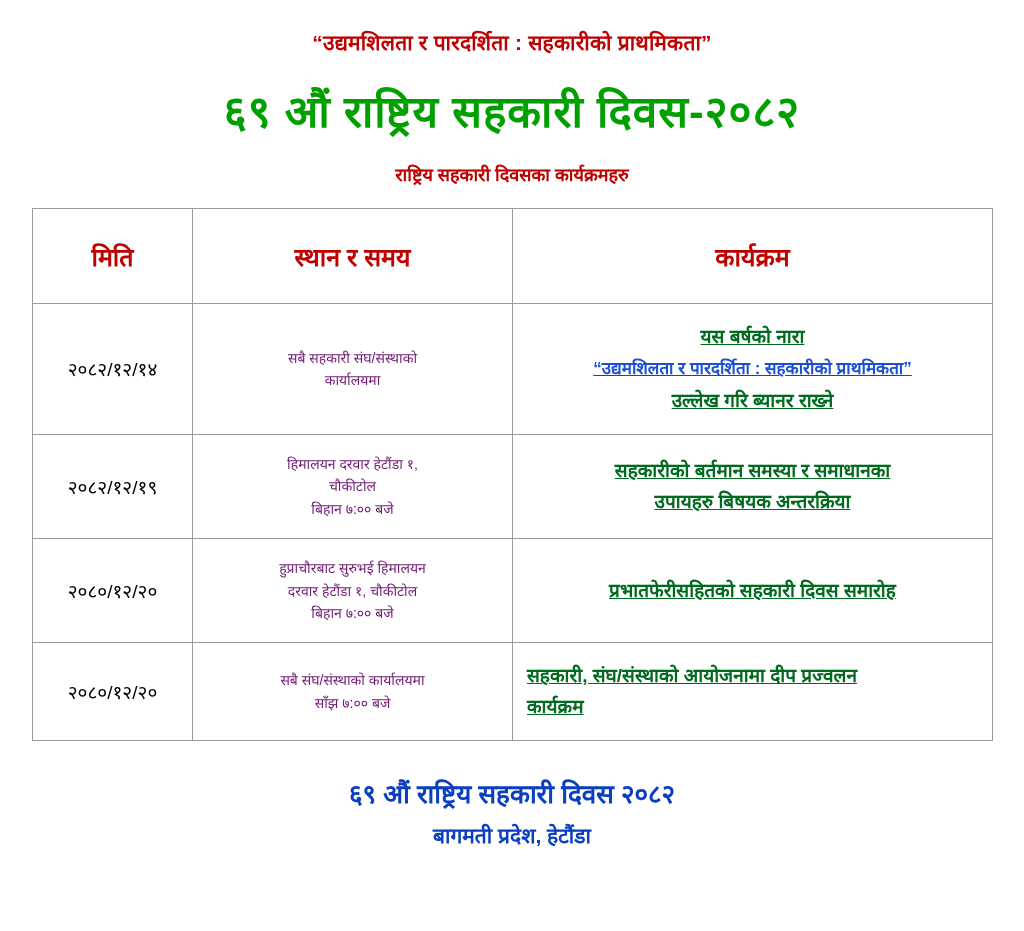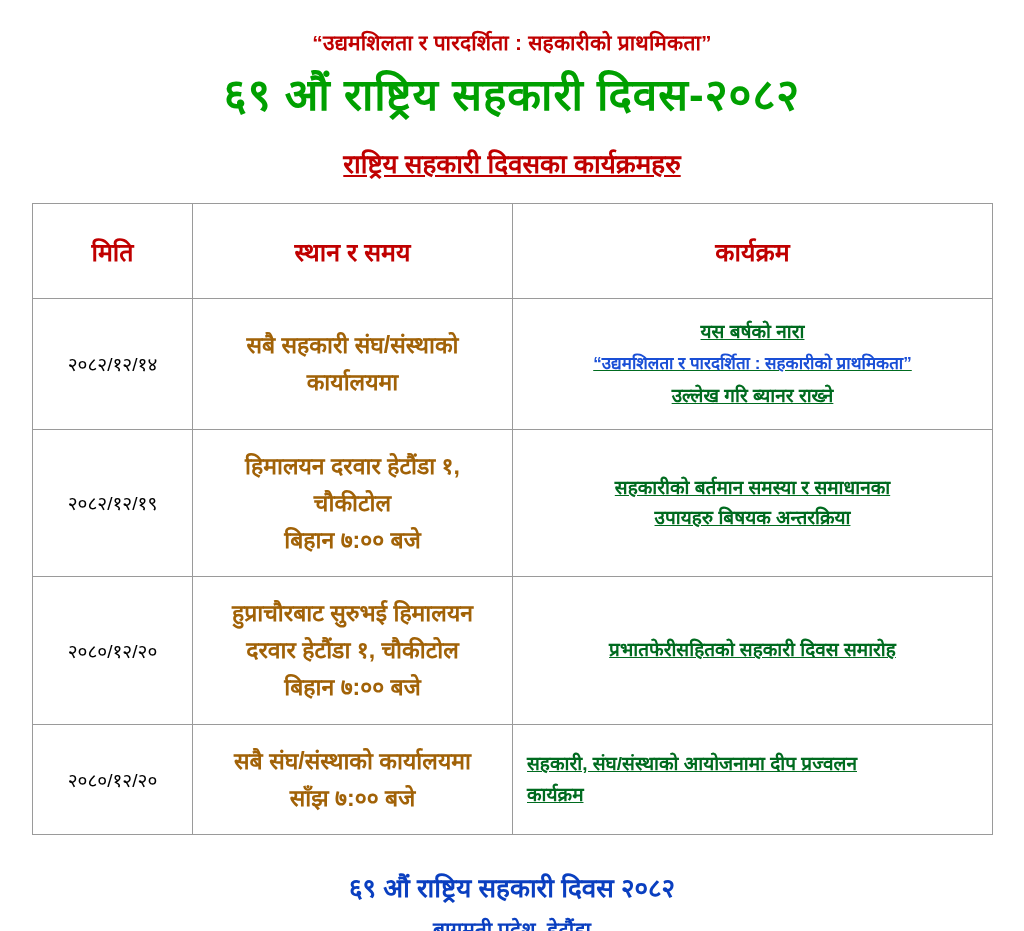--- a/index.html
+++ b/index.html
@@ -27,32 +27,31 @@
     text-align: center;
     padding-top: 28px;
   }
   .slogan-top {
     font-size: 21px;
     font-weight: bold;
     color: #c00000;
     letter-spacing: 0.2px;
   }
   .main-title {
-    margin-top: 7px;
+    margin-top: 24px;
     font-size: 44px;
     font-weight: bold;
     color: #00a000;
     letter-spacing: 1px;
   }
   .sub-title {
     margin-top: 22px;
-    font-size: 26px;
+    font-size: 18px;
     font-weight: bold;
     color: #c00000;
-    text-decoration: underline;
   }
 
   
   .table-wrap {
     margin: 22px 32px 0 32px;
   }
   table.schedule {
     width: 960px;
     border-collapse: collapse;
     table-layout: fixed;
@@ -75,23 +74,23 @@
   .col-program { width: 480px; }
 
   td.date {
     text-align: center;
     font-size: 19px;
     font-weight: normal;
     color: #000000;
   }
   td.place {
     text-align: center;
-    font-size: 23px;
-    font-weight: bold;
-    color: #a16207;
+    font-size: 14px;
+    font-weight: normal;
+    color: #701a75;
     line-height: 1.6;
   }
   td.program {
     text-align: center;
     font-size: 19px;
     font-weight: bold;
     color: #006b1f;
     line-height: 1.6;
     text-decoration: underline;
   }

